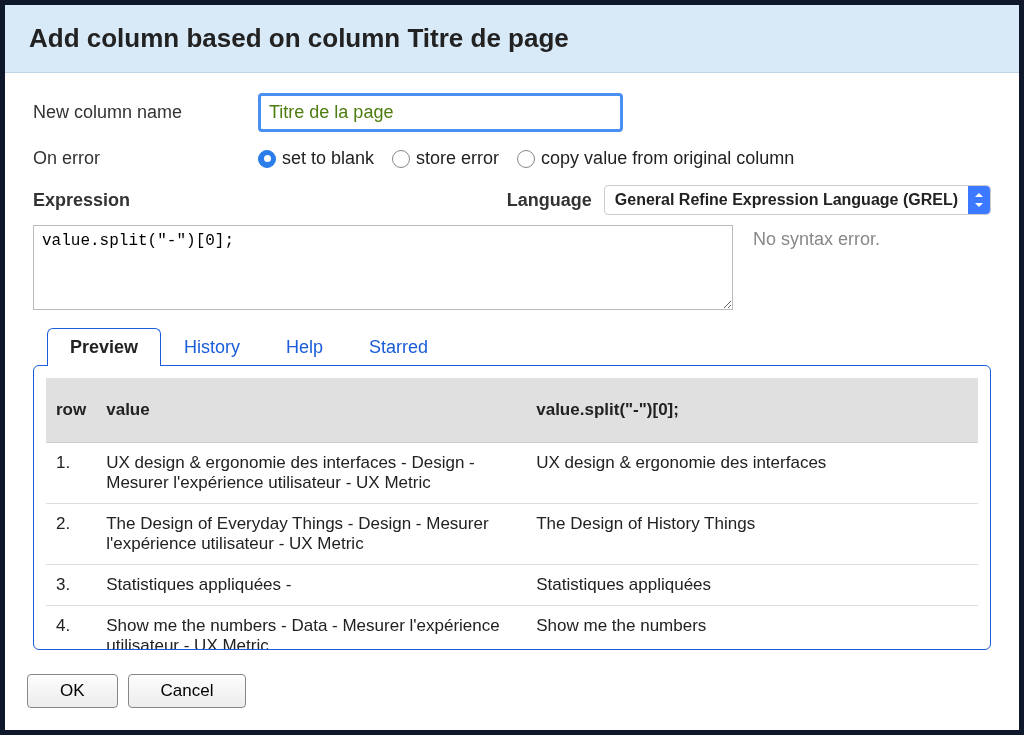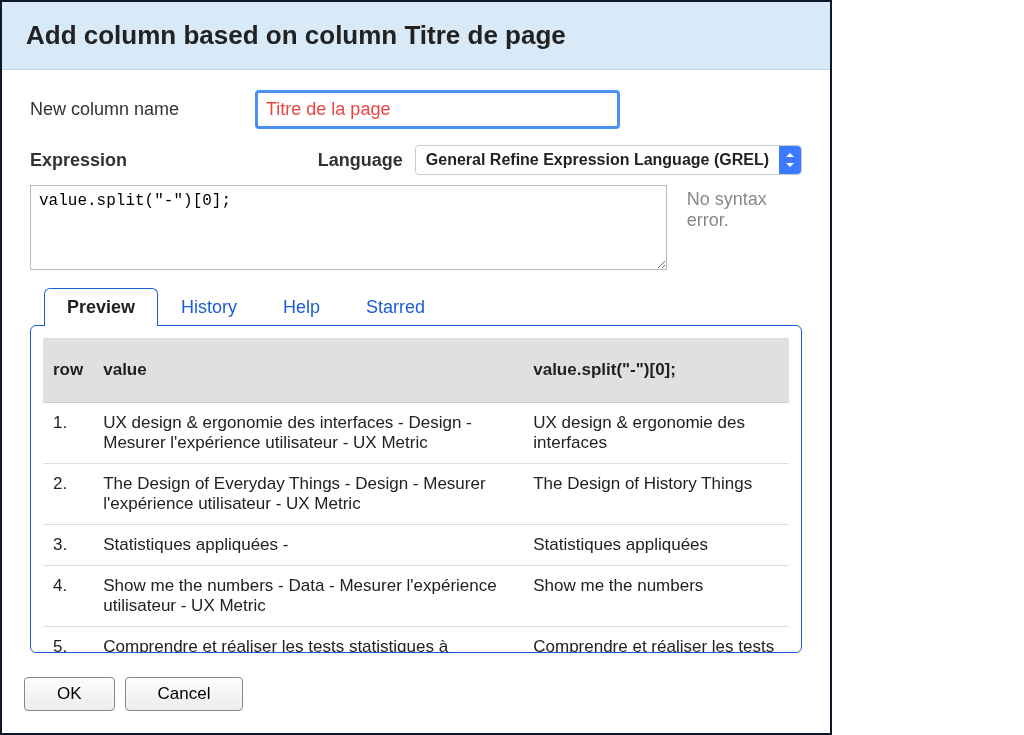--- a/index.html
+++ b/index.html
@@ -4,23 +4,23 @@
 <style>
   * { box-sizing: border-box; }
   body {
     margin: 0;
     font-family: Arial, Helvetica, sans-serif;
     font-size: 15px;
     color: #222;
     background: #fff;
   }
   .dialog {
-    width: 832px;
+    width: 1024px;
     height: 735px;
-    border: 2px solid #0f172a;
+    border: 5px solid #0f172a;
     background: #fff;
     display: flex;
     flex-direction: column;
   }
   .dialog-header {
     background: #d8e9f8;
     padding: 18px 24px;
     font-size: 26px;
     font-weight: bold;
     border-bottom: 1px solid #c0d4e8;
@@ -42,21 +42,21 @@
     font-size: 18px;
     color: #333;
   }
   .column-name-input {
     width: 365px;
     padding: 6px 8px;
     font-size: 18px;
     border: 3px solid #4a90f2;
     border-radius: 4px;
     outline: none;
-    color: #ef4444;
+    color: #4d7c0f;
   }
   .radio-group {
     display: flex;
     gap: 18px;
     align-items: center;
   }
   .radio-item {
     display: flex;
     align-items: center;
     gap: 6px;
@@ -253,20 +253,37 @@
 
   <div class="dialog-header">Add column based on column Titre de page</div>
 
   <div class="dialog-body">
 
     <div class="row">
       <div class="label">New column name</div>
       <input class="column-name-input" type="text" value="Titre de la page" style="">
     </div>
 
+    <div class="row">
+      <div class="label">On error</div>
+      <div class="radio-group">
+        <div class="radio-item">
+          <span class="radio selected"></span>
+          <span>set to blank</span>
+        </div>
+        <div class="radio-item">
+          <span class="radio"></span>
+          <span>store error</span>
+        </div>
+        <div class="radio-item">
+          <span class="radio"></span>
+          <span>copy value from original column</span>
+        </div>
+      </div>
+    </div>
 
     <div class="expr-lang-row">
       <div class="expr-label">Expression</div>
       <div class="lang-label">Language</div>
       <div class="lang-select">
         <span>General Refine Expression Language (GREL)</span>
         <span class="lang-select-arrow"></span>
       </div>
     </div>
 

